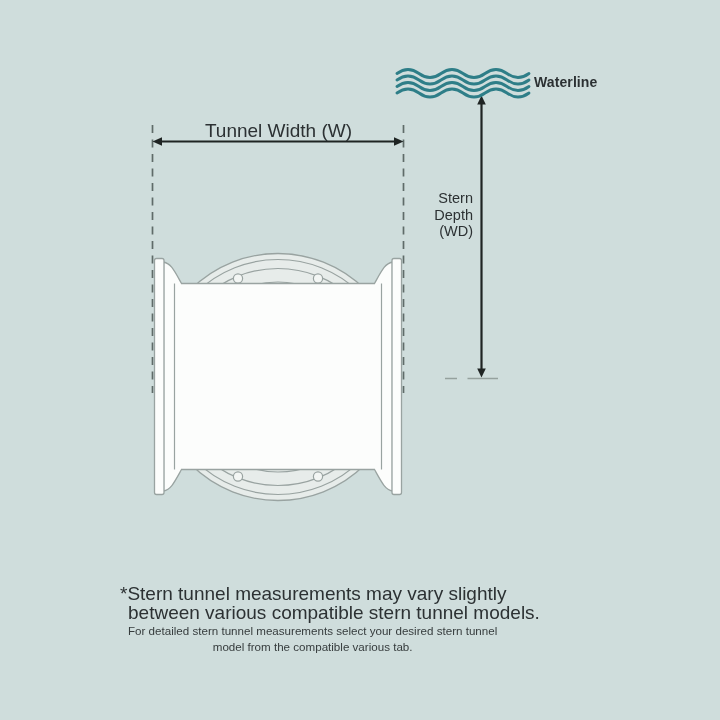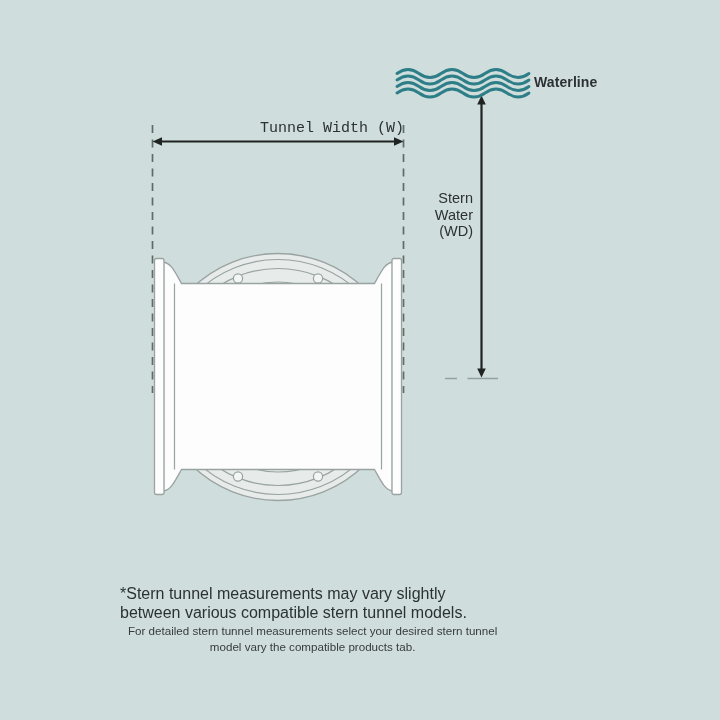--- a/index.html
+++ b/index.html
@@ -22,36 +22,35 @@
     color: var(--text_primary, #2c3133);
     white-space: nowrap;
   }
   .waterline-label {
     left: 534px; top: 74px;
     font-size: 14px; font-weight: 600;
     letter-spacing: 0.1px;
   }
   .tunnel-width-label {
     left: 153px; top: 120px; width: 251px;
-    text-align: right;
-    font-size: 15px;
-    font-family: Liberation Mono, monospace;
+    text-align: center;
+    font-size: 19px;
   }
   .water-depth-label {
     left: 373px; top: 190px; width: 100px;
     text-align: right;
     font-size: 14.5px; line-height: 16.5px;
   }
   .footnote-primary {
     position: absolute;
     left: 120px; top: 584px;
-    font-size: 16px; line-height: 19px;
+    font-size: 19px; line-height: 19px;
     color: var(--text_primary, #2c3133);
   }
-  .footnote-primary .indent { }
+  .footnote-primary .indent { margin-left: 8px; }
   .footnote-secondary {
     position: absolute;
     left: 128px; top: 623px;
     font-size: 11.6px; line-height: 15.5px;
     color: var(--text_footnote, #363c3d);
     text-align: center;
   }
   
   .wave { stroke: var(--wave_teal, #2e7e88); stroke-width: 2.8; fill: none; stroke-linecap: round; }
   .dashv { stroke: var(--dash_gray, #5f6b69); stroke-width: 1.7; stroke-dasharray: 8 6.5; fill: none; }
@@ -127,27 +126,27 @@
       <path class="wave" d="M397 93 q 11 -8 22 0 t 22 0 t 22 0 t 22 0 t 22 0 t 22 0"></path>
     </g>
   </svg>
 
   <div class="label waterline-label">Waterline</div>
 
   <div class="label tunnel-width-label">Tunnel Width (W)</div>
 
   <div class="label water-depth-label">
     <div>Stern</div>
-    <div>Water</div>
+    <div>Depth</div>
     <div>(WD)</div>
   </div>
 
   <div class="footnote-primary">
     <div>*Stern tunnel measurements may vary slightly</div>
     <div class="indent">between various compatible stern tunnel models.</div>
   </div>
 
   <div class="footnote-secondary">
     <div>For detailed stern tunnel measurements select your desired stern tunnel</div>
-    <div>model vary the compatible products tab.</div>
+    <div>model from the compatible various tab.</div>
   </div>
 
 </div>
 
 </body></html>

